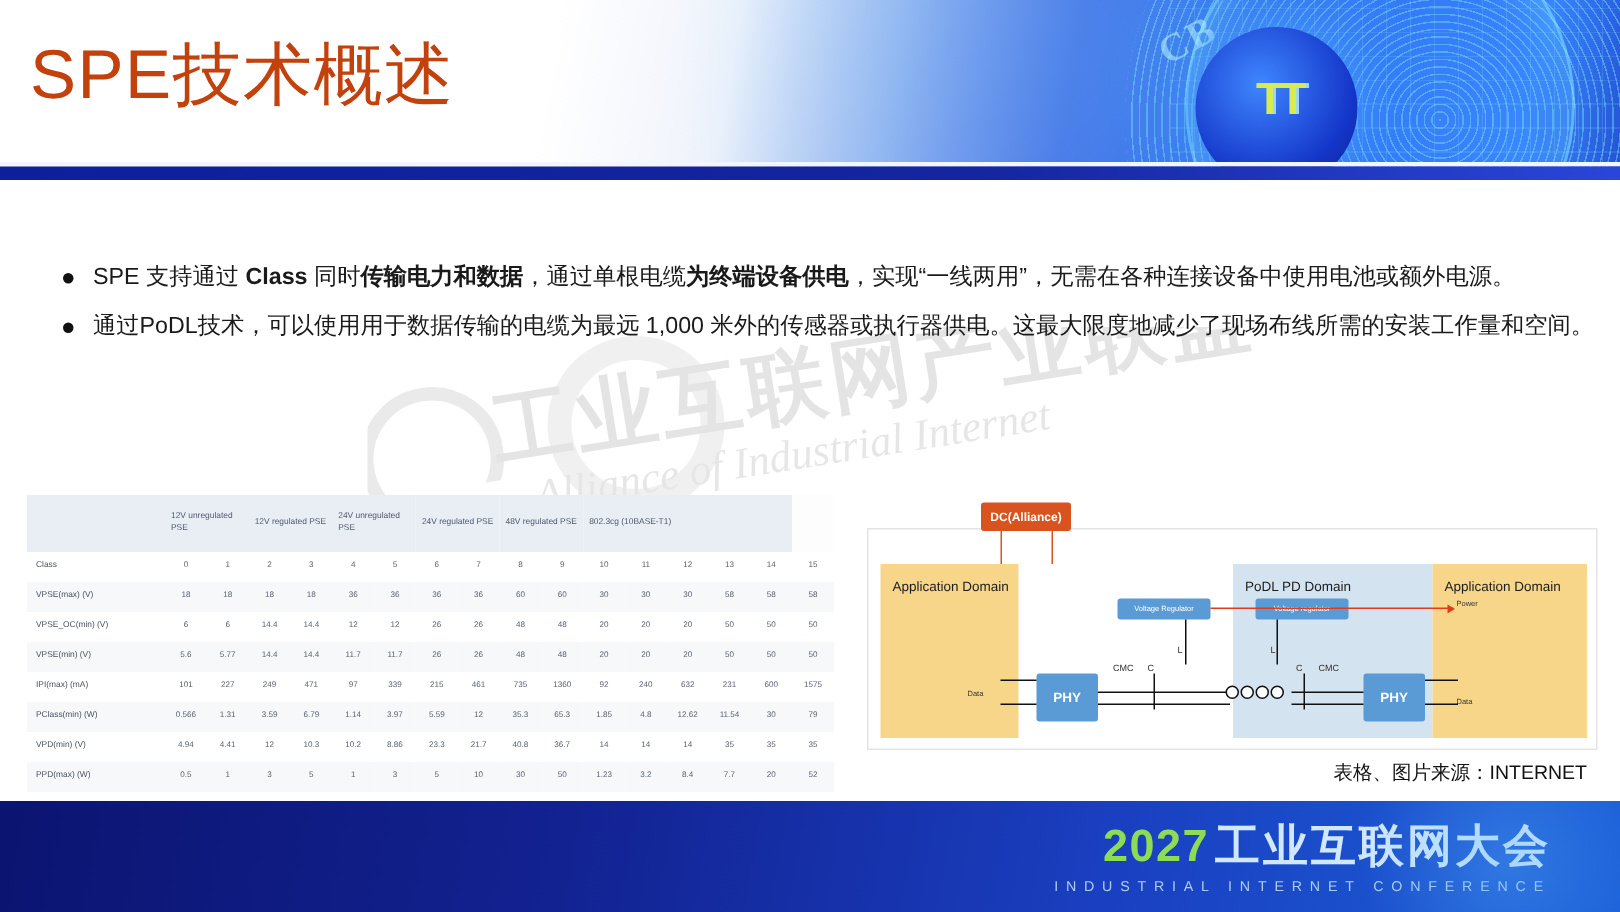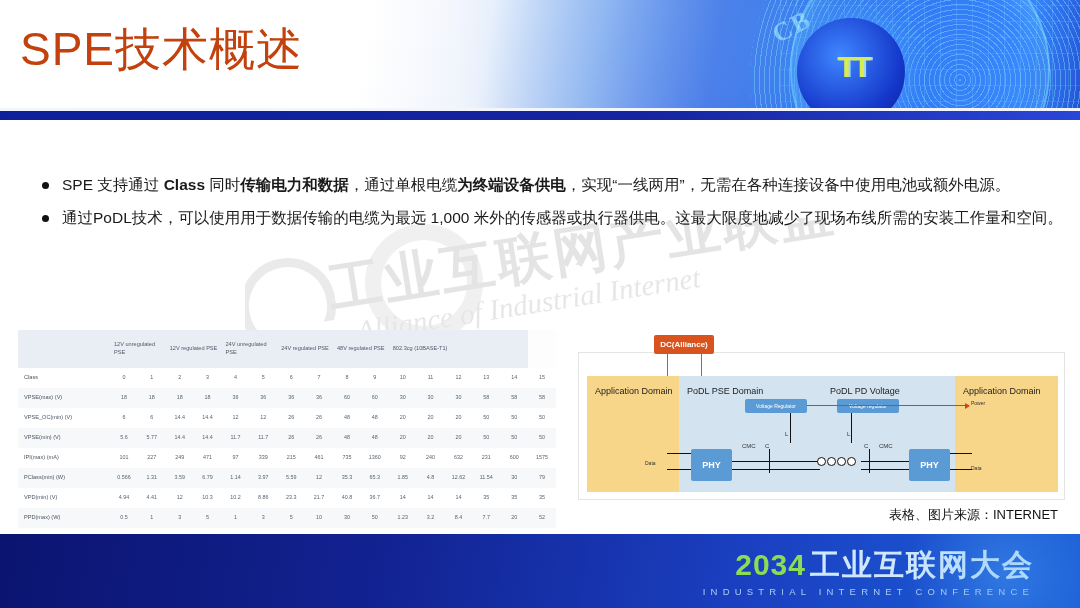--- a/index.html
+++ b/index.html
@@ -419,25 +419,22 @@
   </div>
 
   <div class="diagram">
     <div class="dg-dc">DC(Alliance)</div>
     <div class="dg-lead1"></div>
     <div class="dg-lead2"></div>
 
     <div class="dom dom-app-l">
       <span>Application Domain</span>
     </div>
-    <div class="dom dom-pse">
-      <span>PoDL PSE Domain</span>
-    </div>
     <div class="dom dom-pd">
-      <span>PoDL PD Voltage</span>
+      <span>PoDL PD Domain</span>
     </div>
     <div class="dom dom-app-r">
       <span>Application Domain</span>
     </div>
 
     <div class="box-blue vr-l">Voltage Regulator</div>
     <div class="box-blue vr-r">Voltage regulator</div>
     <div class="box-blue phy-l">PHY</div>
     <div class="box-blue phy-r">PHY</div>
 
@@ -469,18 +466,18 @@
     <div class="coil" style="left:238px;"></div>
     <div class="coil" style="left:248px;"></div>
     <div class="coil" style="left:258px;"></div>
     <div class="coil" style="left:268px;"></div>
   </div>
 
   <div class="source">表格、图片来源：INTERNET</div>
 
   <div class="footer">
     <div class="f-logo">
-      <span class="f-year">2034</span><span class="f-cn">工业互联网大会</span>
+      <span class="f-year">2027</span><span class="f-cn">工业互联网大会</span>
       <div class="f-en">INDUSTRIAL INTERNET CONFERENCE</div>
     </div>
   </div>
 
 </div>
 
 </body></html>

